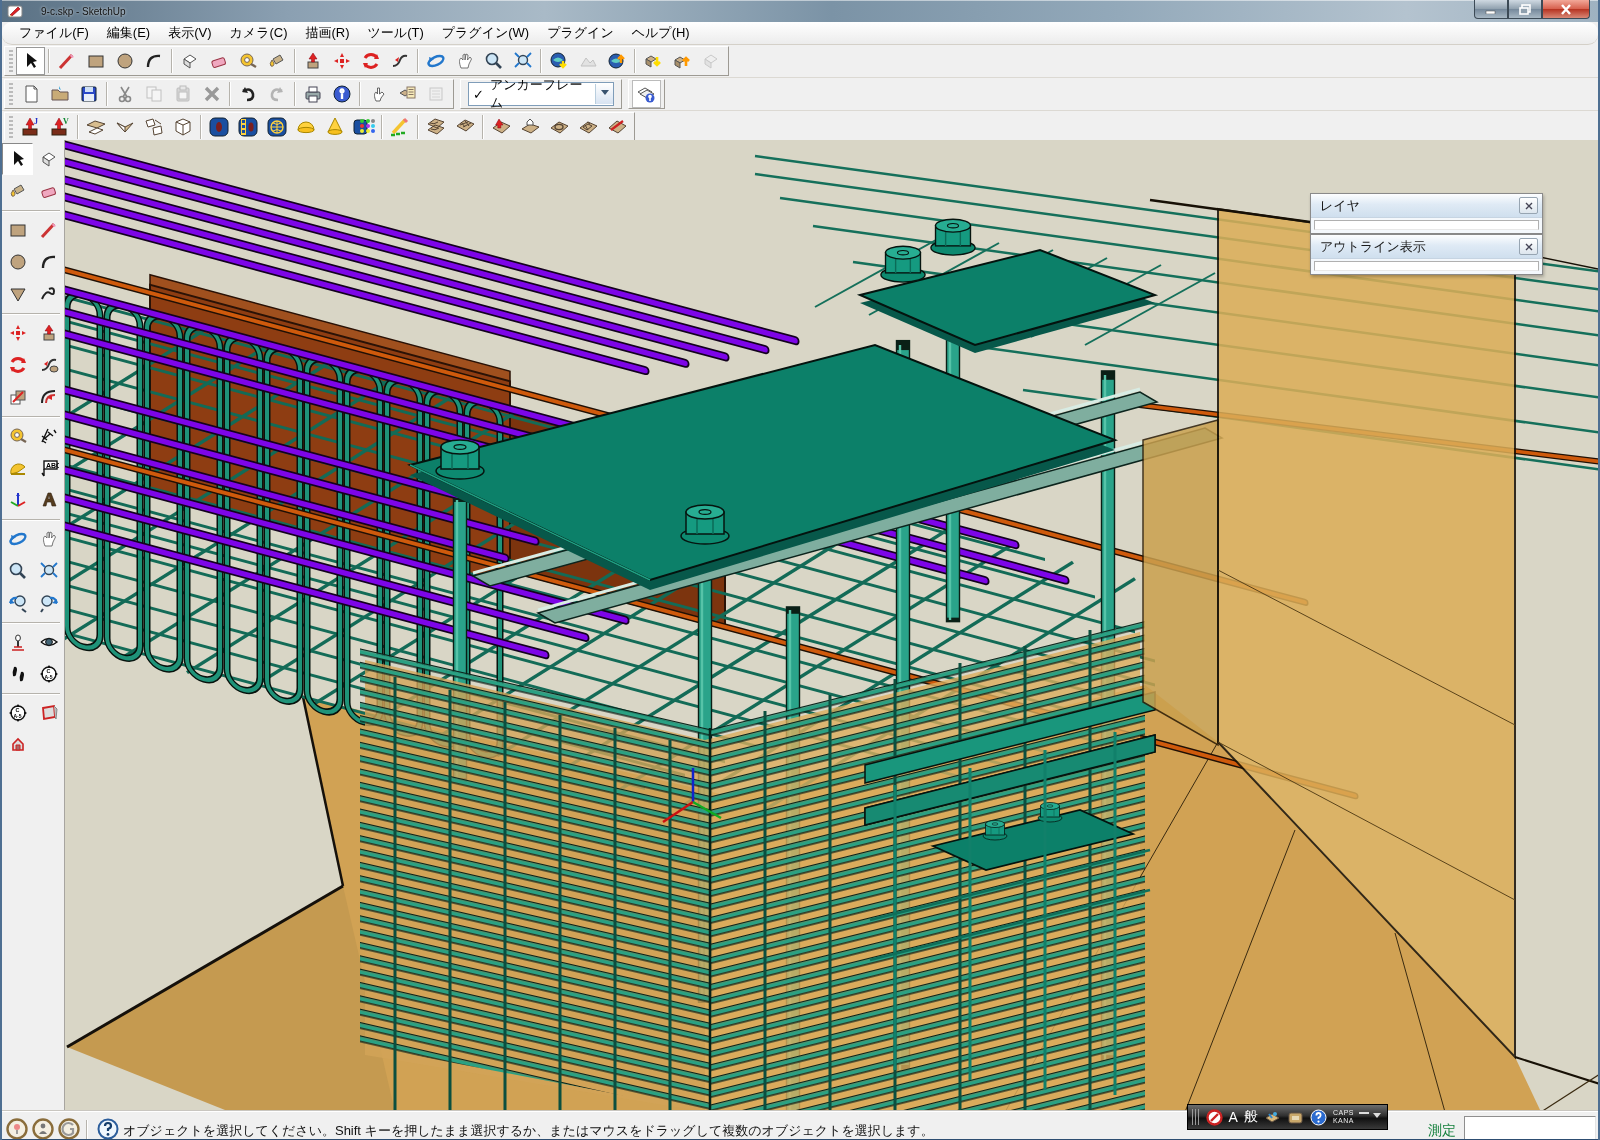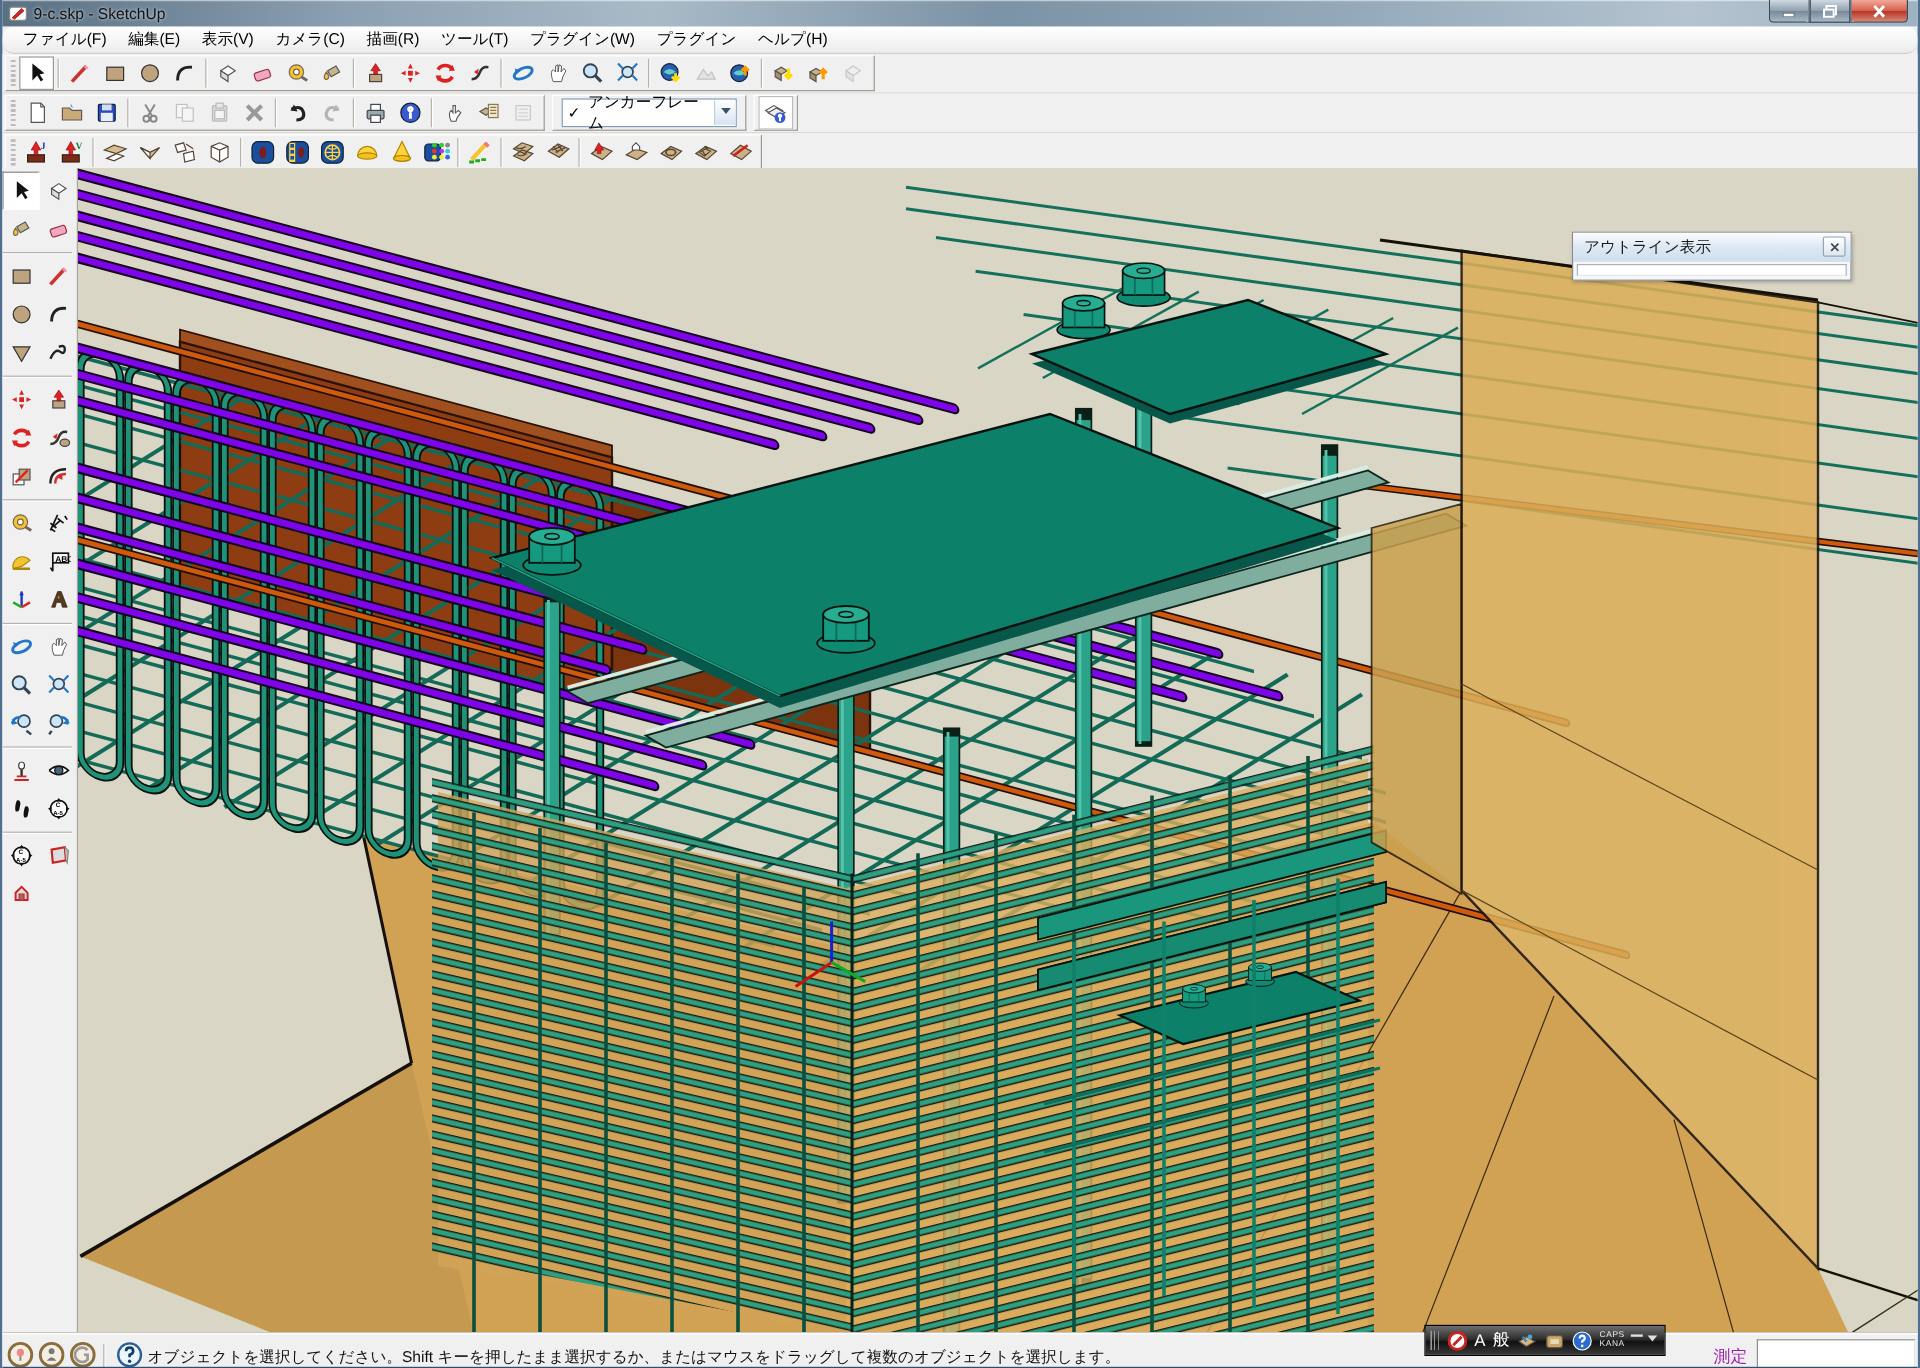--- a/index.html
+++ b/index.html
@@ -1,21 +1,21 @@
 <!DOCTYPE html>
 <html><head>
 <meta charset="utf-8">
 <style>
   html,body{margin:0;padding:0;}
   body{width:1600px;height:1140px;overflow:hidden;font-family:"Liberation Sans","DejaVu Sans",sans-serif;font-size:13px;background:#ece9e4;}
   .app{position:relative;width:1600px;height:1140px;border-left:2px solid #4e6f92;border-right:2px solid #4e6f92;box-sizing:border-box;background:#f0f0f0;}
   
   .titlebar{position:relative;height:22px;background:linear-gradient(90deg,#5a7184 0%,#8ba0b2 18%,#a9bac7 34%,#7b93a6 52%,#93a9ba 70%,#b4c3cf 88%,#9fb2c1 100%);display:flex;align-items:center;padding-left:5px;box-shadow:inset 0 1px 0 rgba(255,255,255,.5);}
   .titlebar .ticon{width:16px;height:16px;margin-right:5px;}
-  .titlebar .ttext{color:#111;font-size:13px;text-shadow:0 0 3px rgba(255,255,255,.8);}
+  .titlebar .ttext{color:#111;font-size:10px;text-shadow:0 0 3px rgba(255,255,255,.8);margin-left:13px;}
   .capbtns{position:absolute;top:0;right:8px;display:flex;}
   .capbtn{width:32px;height:18px;border:1px solid #3c4a56;border-top:none;display:flex;align-items:center;justify-content:center;background:linear-gradient(#cfd9e2,#8fa0ae 50%,#74879a 50%,#a8b8c4);}
   .capbtn.first{border-radius:0 0 0 4px;}
   .capbtn.close{width:46px;background:linear-gradient(#f2a899,#d65f4c 50%,#b5311f 50%,#d98876);border-radius:0 0 4px 0;}
   
   .menubar{height:22px;background:linear-gradient(#ffffff,#ececec);display:flex;align-items:center;padding-left:8px;border-bottom:1px solid #d4d0c8;border-radius:10px;}
   .menuitem{padding:2px 9px;color:#000;cursor:default;}
   
   .toolrow{height:32px;background:#f0f0f0;display:flex;align-items:center;border-bottom:1px solid #dcd9d3;padding-left:2px;}
   .tbgroup{display:flex;align-items:center;height:28px;border:1px solid;border-color:#ffffff #9d9a93 #9d9a93 #ffffff;background:#f0f0f0;margin-right:6px;padding:0 3px;}
@@ -39,21 +39,21 @@
   .tpanel{border:1px solid #8a8a8a;background:#f4f8fc;box-shadow:1px 2px 3px rgba(0,0,0,.25);margin-bottom:0;}
   .tpanel .tphead{height:23px;display:flex;align-items:center;justify-content:space-between;padding:0 4px 0 9px;background:linear-gradient(#fdfeff,#dfeaf5 45%,#cfdfee);border-bottom:1px solid #c6d4e2;}
   .tpanel .tptitle{font-size:13px;color:#1a1a1a;}
   .tpclose{width:17px;height:15px;border:1px solid #97a5b2;background:linear-gradient(#fff,#dde6ee);display:flex;align-items:center;justify-content:center;border-radius:2px;}
   .tpbody{height:8px;margin:2px 3px 3px 3px;background:#fff;border:1px solid #b0b0b0;border-bottom-color:#e8e8e8;}
   
   .statusbar{position:absolute;left:0;right:0;bottom:0;height:28px;background:#f0f0f0;border-top:1px solid #fff;box-shadow:0 -1px 0 #c9c6c0;display:flex;align-items:flex-end;}
   .sb-ico{width:22px;height:22px;margin-left:4px;}
   .sbsep{width:1px;height:20px;background:#b6b3ac;box-shadow:1px 0 0 #fff;margin:0 6px;}
   .sbmsg{flex:1;font-size:13px;color:#111;padding-left:4px;white-space:nowrap;overflow:hidden;}
-  .vcb-label{font-size:14px;color:#a21caf;margin:0 8px 0 10px;}
+  .vcb-label{font-size:14px;color:#15803d;margin:0 8px 0 10px;}
   .vcb{width:126px;height:20px;background:#fff;border:1px solid;border-color:#8f8f8f #e3e3e3 #e3e3e3 #8f8f8f;margin-right:2px;}
   .bottomedge{position:absolute;left:0;right:0;bottom:-2px;height:3px;background:#2d4d71;}
   
   .imebar{position:absolute;right:210px;bottom:10px;height:24px;display:flex;align-items:center;background:linear-gradient(#6e6e6e,#2f2f2f 45%,#111 55%,#3a3a3a);border:1px solid #000;padding:0 4px;z-index:40;color:#fff;}
   .imegrip{width:7px;height:16px;margin-right:4px;background:repeating-linear-gradient(90deg,#999 0 1px,transparent 1px 3px);}
   .imeitem{margin:0 3px;display:flex;align-items:center;font-size:14px;}
   .imecol{display:flex;flex-direction:column;justify-content:center;font-size:7px;line-height:8px;letter-spacing:.5px;margin:0 3px;color:#eee;}
   .imemin{width:10px;height:2px;background:#ddd;margin:0 4px 8px 2px;}
   svg{display:block;}
 </style>
@@ -1004,20 +1004,31 @@
           <line x1="1085" y1="60" x2="1450" y2="110" stroke="#171005" stroke-width="2.5"></line>
           <line x1="1450" y1="112" x2="1538" y2="130" stroke="#171005" stroke-width="1.5"></line>
           <line x1="1153" y1="430" x2="1450" y2="585" stroke="#5a431a" stroke-width="1"></line>
           <line x1="1153" y1="602" x2="1450" y2="760" stroke="#5a431a" stroke-width="1"></line>
           <line x1="1450" y1="917" x2="1538" y2="945" stroke="#171005" stroke-width="2"></line>
           <line x1="1476" y1="972" x2="1538" y2="932" stroke="#3a2a10" stroke-width="1.2"></line>
         </g>
       </svg>
 
       <div class="traypanels">
+        <div class="tpanel">
+          <div class="tphead">
+            <span class="tptitle">レイヤ</span>
+            <span class="tpclose">
+                <svg width="8" height="8">
+                  <path d="M1 1 L7 7 M7 1 L1 7" stroke="#445" stroke-width="1.4"></path>
+                </svg>
+              </span>
+          </div>
+          <div class="tpbody"></div>
+        </div>
         <div class="tpanel">
           <div class="tphead">
             <span class="tptitle">アウトライン表示</span>
             <span class="tpclose">
                 <svg width="8" height="8">
                   <path d="M1 1 L7 7 M7 1 L1 7" stroke="#445" stroke-width="1.4"></path>
                 </svg>
               </span>
           </div>
           <div class="tpbody"></div>

